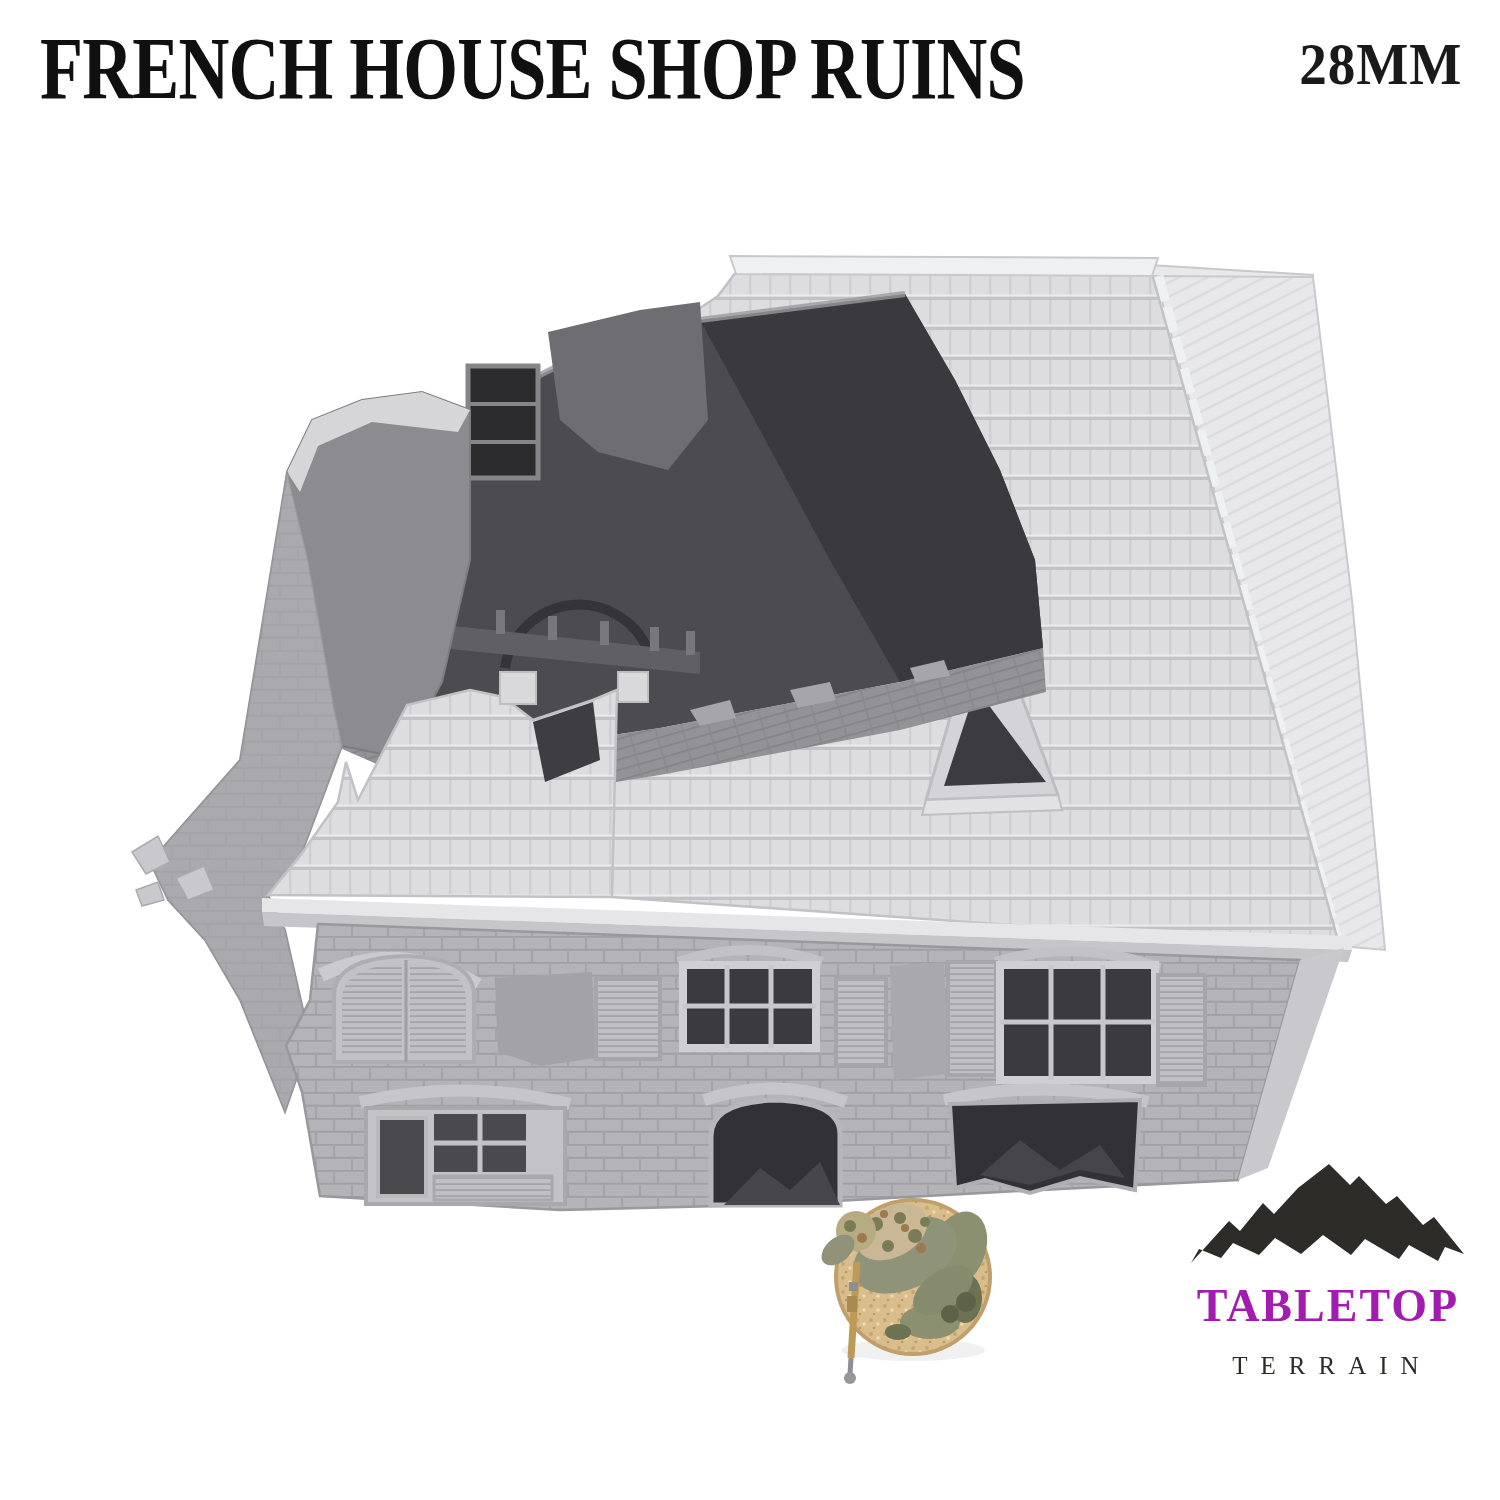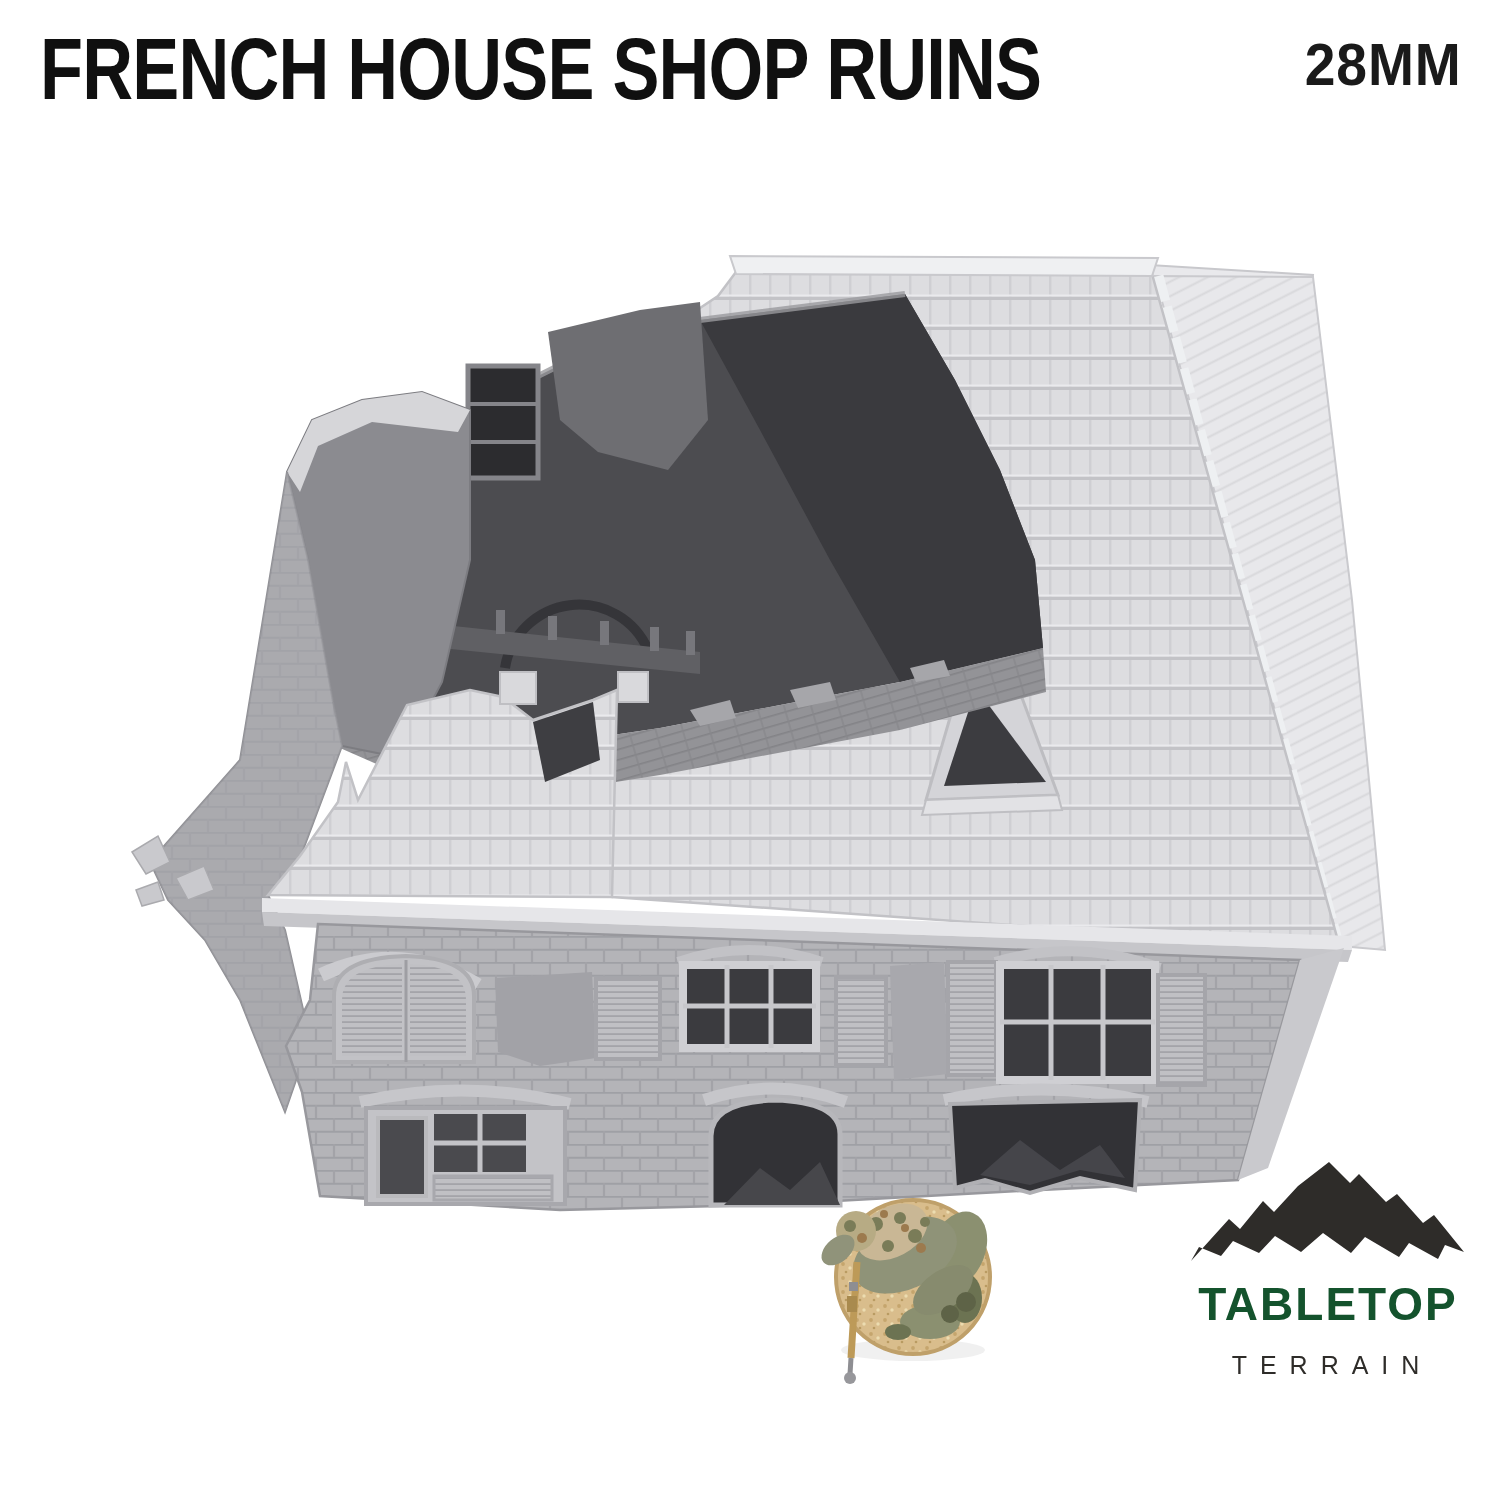--- a/index.html
+++ b/index.html
@@ -1,18 +1,18 @@
 <!DOCTYPE html>
 <html><head>
 <meta charset="utf-8">
 <style>
   html,body{margin:0;padding:0;background:#ffffff;}
   .page{
     position:relative;width:1500px;height:1408px;background:#ffffff;overflow:hidden;
-    font-family:Liberation Sans, sans-serif;
+    font-family:Liberation Serif, serif;
   }
   .title{
     position:absolute;left:40px;top:18px;
     font-size:88px;font-weight:bold;color:#101010;
     letter-spacing:-1px;white-space:nowrap;
     transform:scaleX(0.8);transform-origin:left top;
   }
   .scale-label{
     position:absolute;right:38px;top:30px;
     font-size:60px;font-weight:bold;color:#1a1a1a;
@@ -21,21 +21,21 @@
   }
   .photo{position:absolute;left:0;top:0;width:1500px;height:1500px;margin:0;}
   .photo svg{display:block;}
   .logo{
     position:absolute;right:22px;bottom:28px;width:300px;
     color:#2e2c29;text-align:center;
   }
   .logo .mountain{display:block;margin:0 auto;}
   .logo .line1{
     font-size:46px;font-weight:bold;letter-spacing:2px;white-space:nowrap;
-    color:#14532d;margin-top:14px;
+    color:#a21caf;margin-top:14px;
   }
   .logo .line2{
     font-size:25px;font-weight:normal;letter-spacing:13px;white-space:nowrap;
     color:#2e2c29;margin-top:20px;margin-left:8px;
   }
 </style>
 </head>
 <body>
 
 <div class="page">

